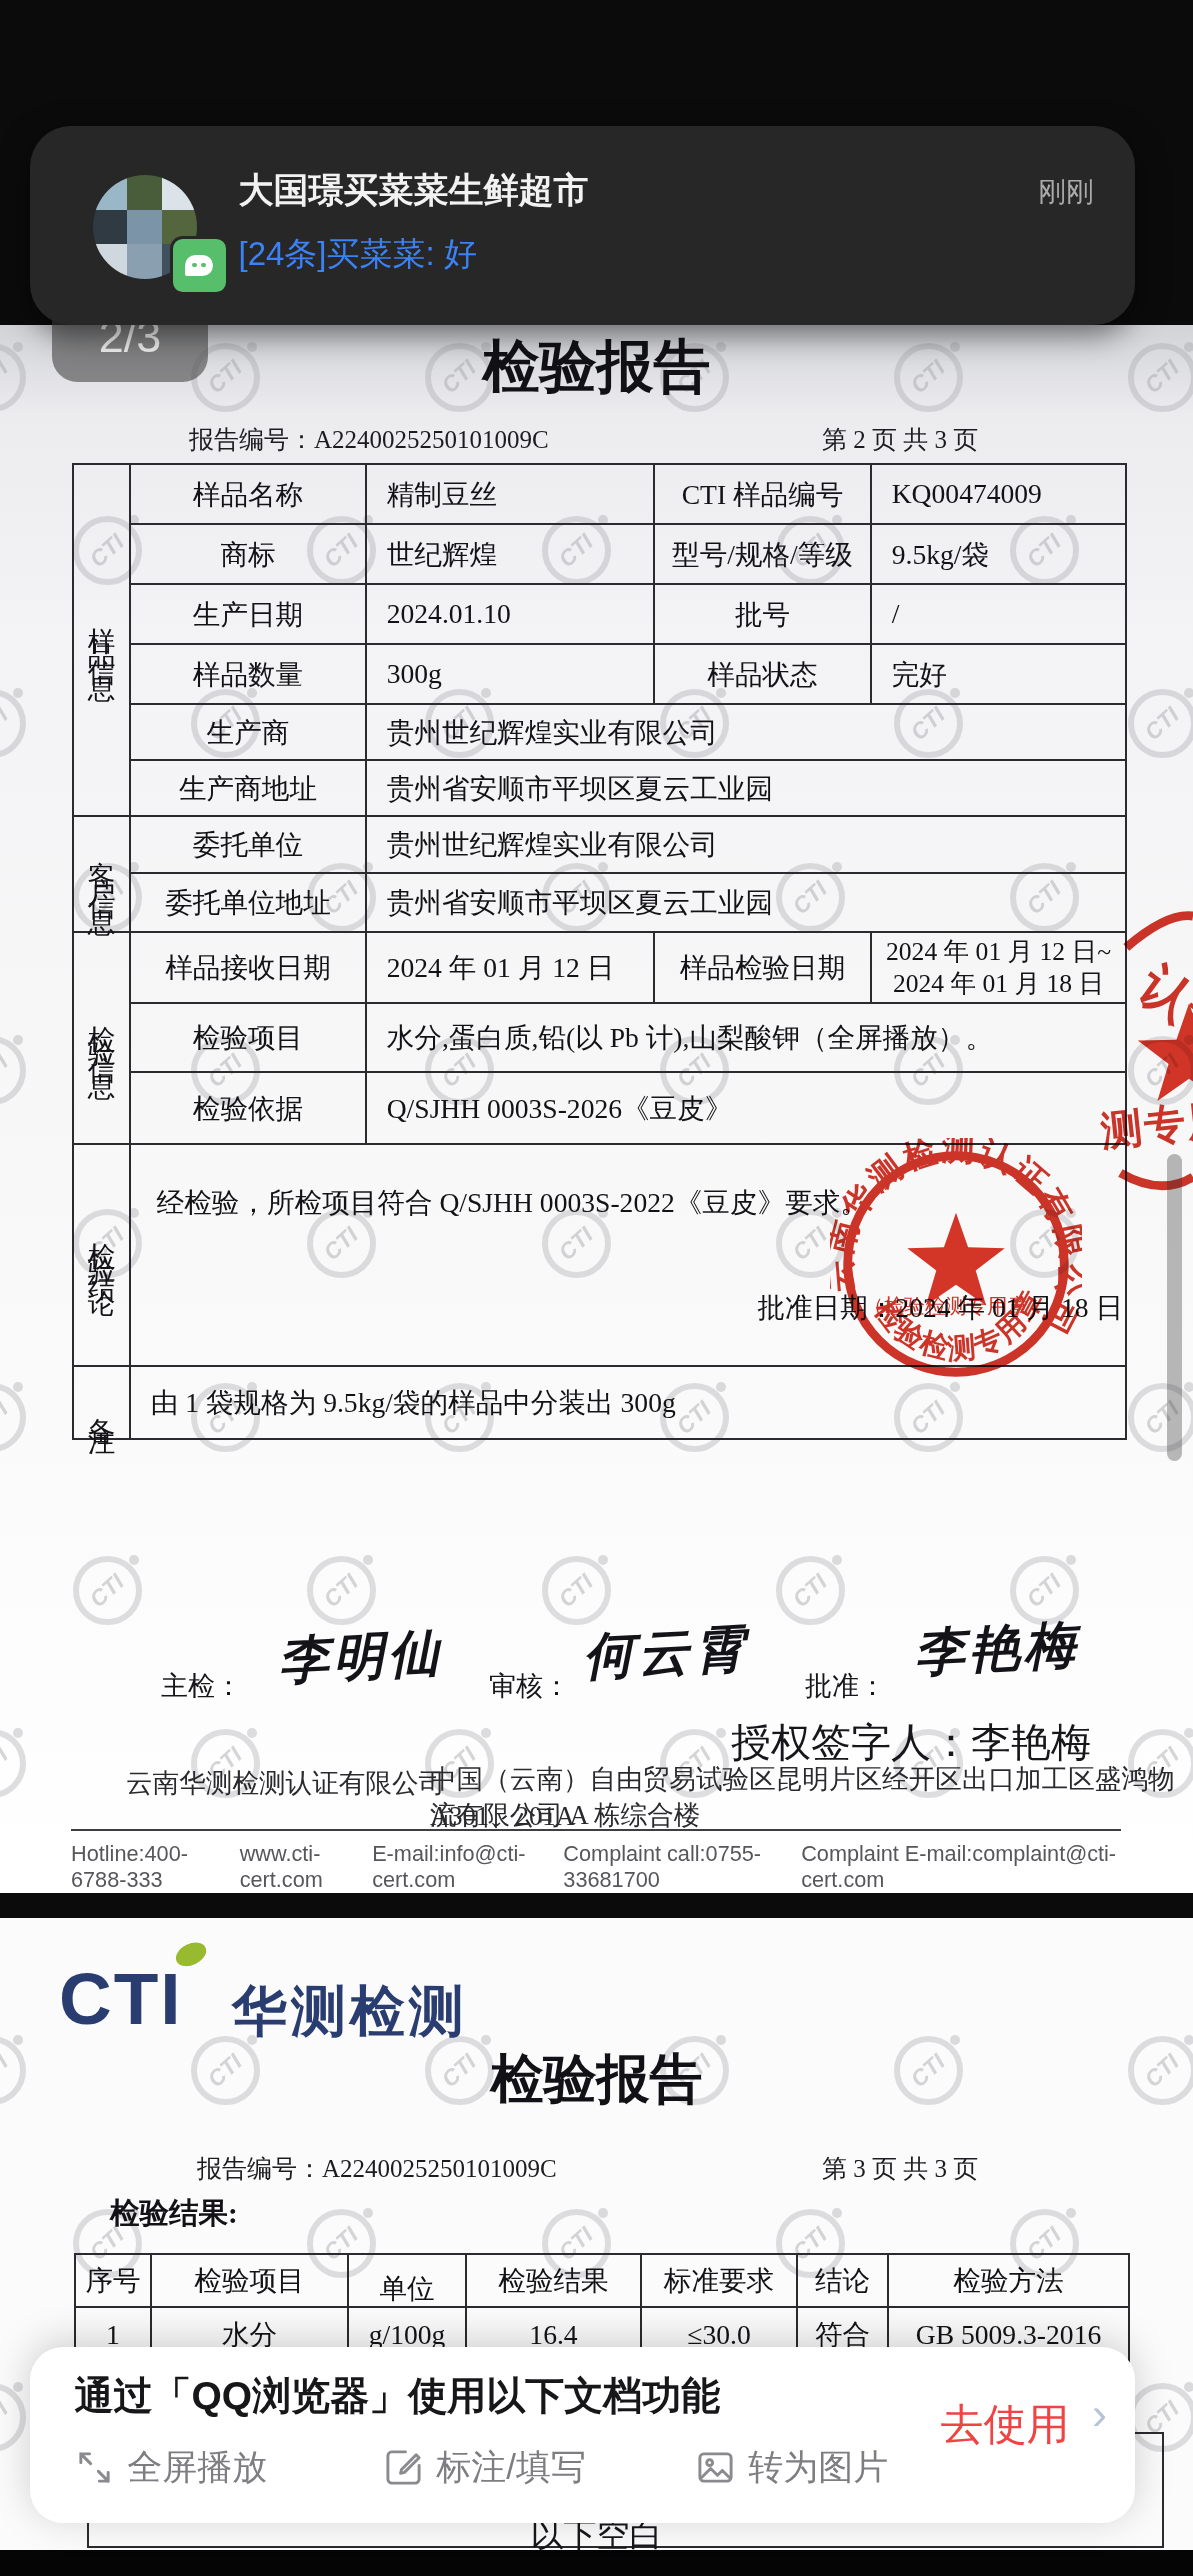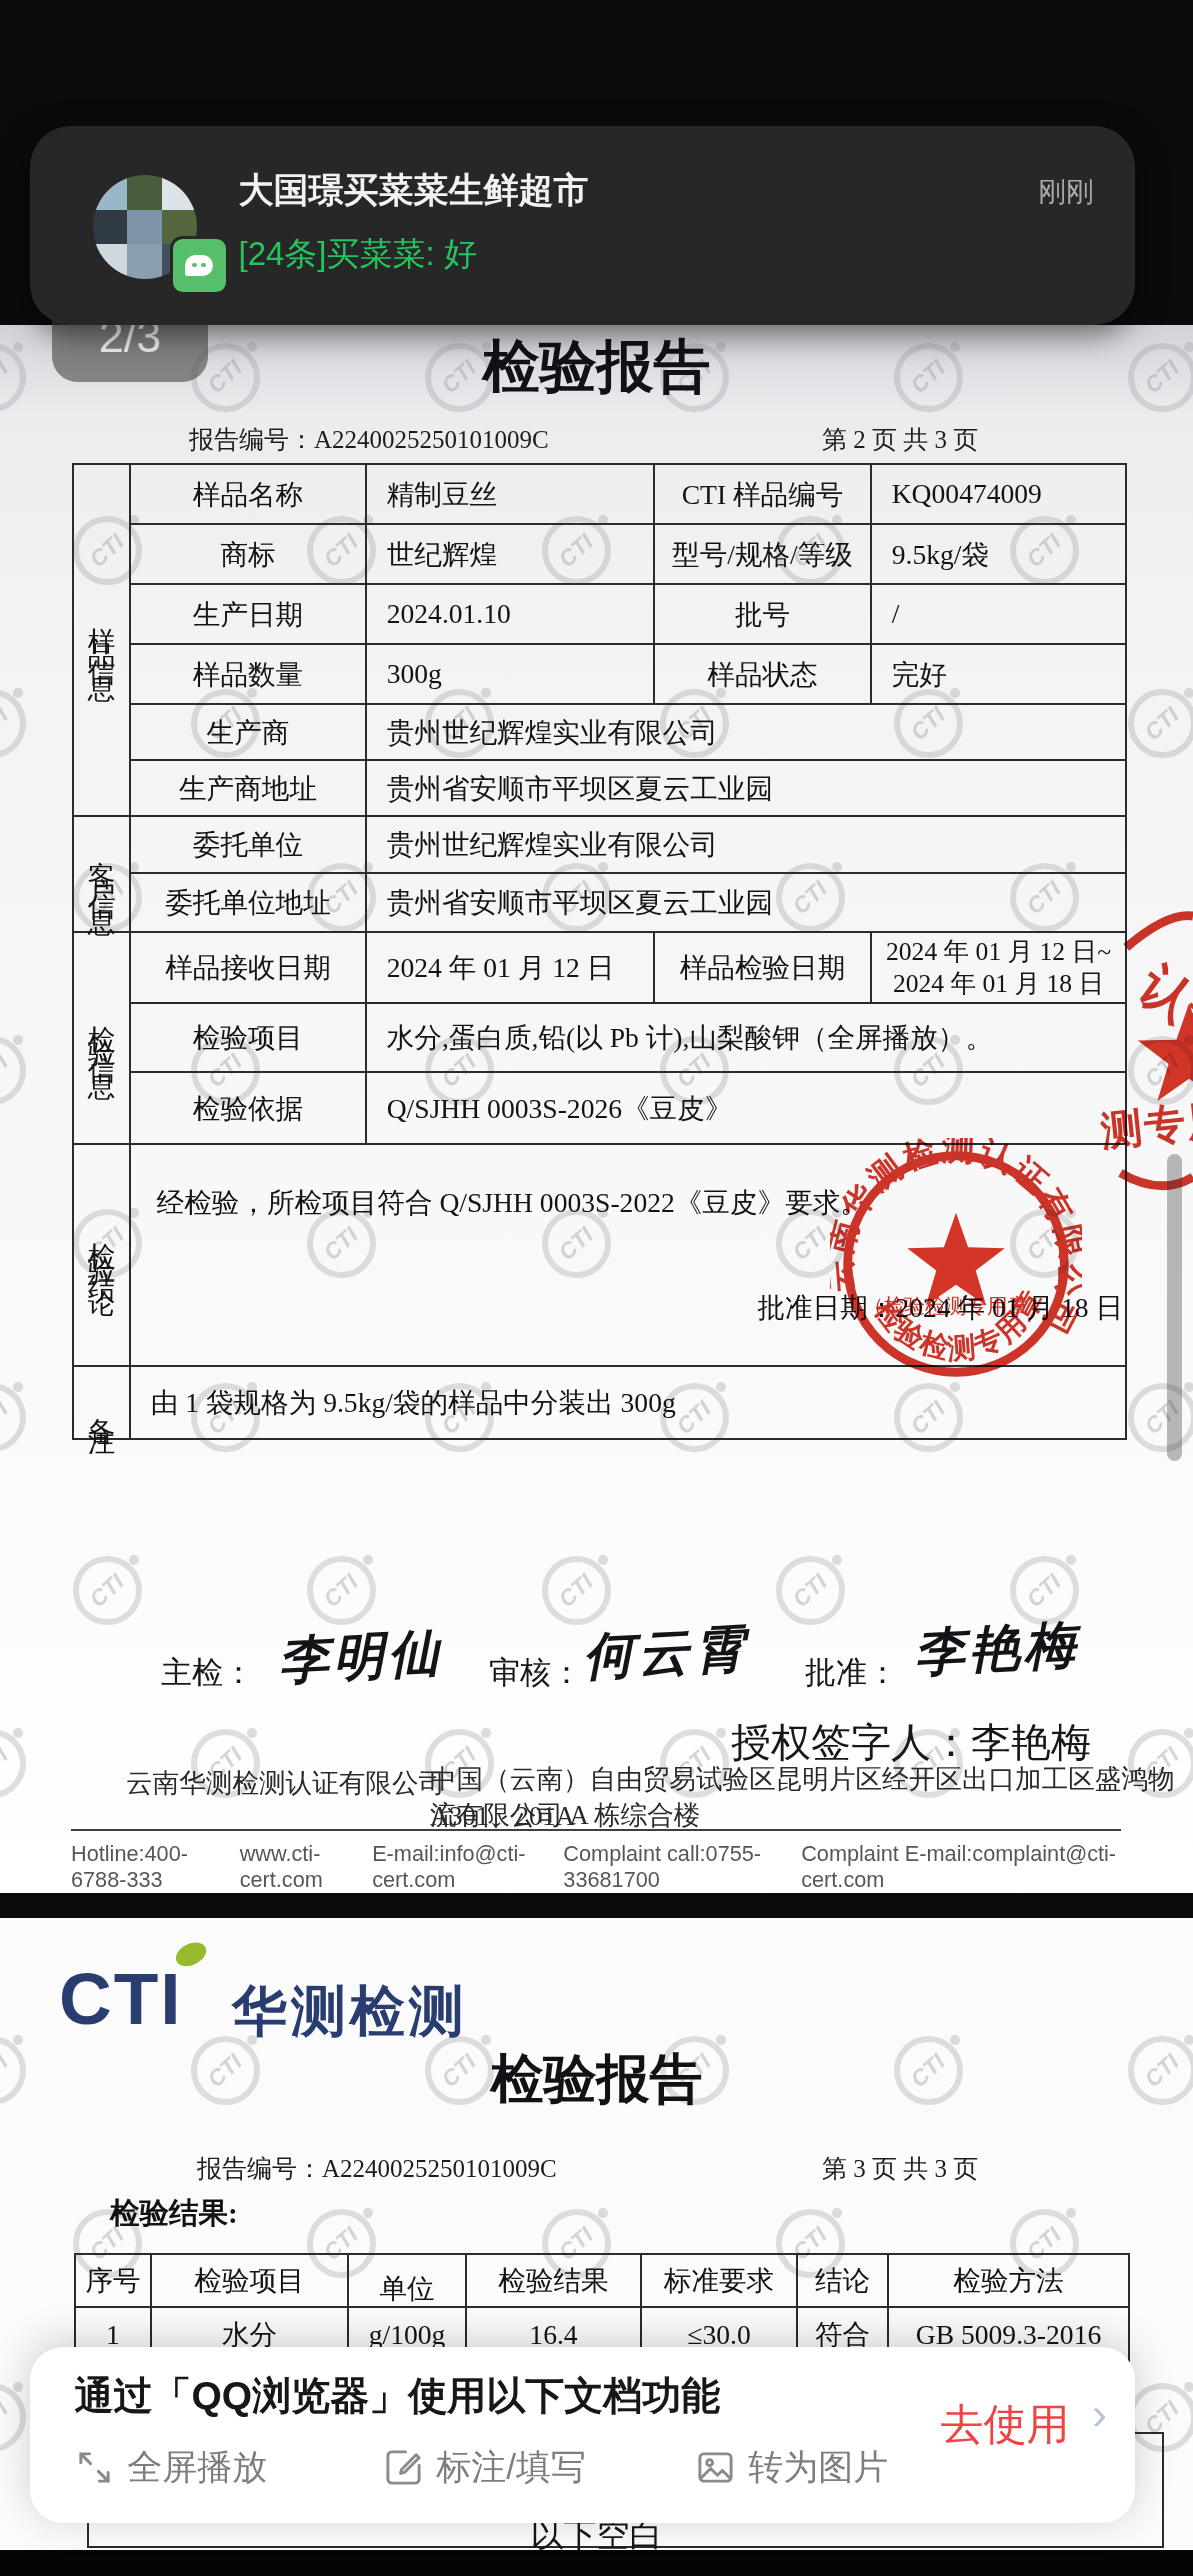--- a/index.html
+++ b/index.html
@@ -12,21 +12,21 @@
   .avatar{position:absolute;left:63px;top:49px;width:104px;height:104px;border-radius:50%;overflow:hidden;
           display:grid;grid-template-columns:repeat(3,1fr);grid-template-rows:repeat(3,1fr);}
   .avatar i{display:block;}
   .wx-badge{position:absolute;left:140px;top:110px;width:53px;height:53px;background:#57be6b;border-radius:12.8px;
             display:flex;align-items:center;justify-content:center;border:3px solid #272727;}
   .wx-bubble{width:27.6px;height:21.7px;background:#fff;border-radius:10.8px 10.8px 10.8px 2px;position:relative;}
   .wx-bubble::before,.wx-bubble::after{content:'';position:absolute;top:7.9px;width:4.9px;height:4.9px;border-radius:50%;background:#57be6b;}
   .wx-bubble::before{left:6.9px;} .wx-bubble::after{left:15.8px;}
   .notif-title{position:absolute;left:209px;top:41px;font:600 35px "Liberation Sans",sans-serif;color:#f2f2f2;}
   .notif-time{position:absolute;right:41px;top:47px;font:27.6px "Liberation Sans",sans-serif;color:#ababab;}
-  .notif-msg{position:absolute;left:209px;top:106px;font:33px "Liberation Sans",sans-serif;color:#22c55e;}
+  .notif-msg{position:absolute;left:209px;top:106px;font:33px "Liberation Sans",sans-serif;color:#3b82f6;}
 
   
   .page-badge{position:absolute;left:52px;top:291px;width:156px;height:91px;border-radius:25.6px;
               background:rgba(74,74,74,.62);z-index:6;display:flex;align-items:center;justify-content:center;
               font:45px "Liberation Sans",sans-serif;color:#f0f0f0;}
   .logo-peek{position:absolute;left:209px;top:291px;width:295px;height:45px;overflow:hidden;z-index:5;}
   .logo-peek span{display:block;transform:translateY(-55px);font:700 47px "Liberation Sans",sans-serif;
                   color:#2a3d71;letter-spacing:5.9px;}
 
   
@@ -46,21 +46,21 @@
   .sec-cell{width:57px;}
   .vert{writing-mode:vertical-lr;letter-spacing:15.8px;margin:0 auto;}
   .h61{height:60px;} .h57{height:56px;} .h58{height:57px;} .h60{height:59px;}
   .h72{height:71px;} .h70{height:69px;} .h73{height:72px;} .h225{height:222px;} .h74{height:73px;}
   .two-line{font-size:25.6px;line-height:31.5px;text-align:left;padding-left:13.8px;}
   .concl-cell{position:relative;}
   .concl-text{position:absolute;left:25.6px;top:39px;font-size:27.6px;color:#131317;}
   .approve-date{position:absolute;right:2px;bottom:39px;font-size:27.6px;color:#131317;z-index:2;}
   .stamp1{position:absolute;left:830px;top:813px;z-index:5;mix-blend-mode:multiply;opacity:.95;}
   .stamp2{position:absolute;left:1091px;top:557px;z-index:5;mix-blend-mode:multiply;opacity:.95;}
-  .sig-label{position:absolute;font-size:31px;color:#17171b;z-index:2;}
+  .sig-label{position:absolute;font-size:27px;color:#17171b;z-index:2;margin-top:16px;}
   .sig-name{position:absolute;font:italic 700 51px "DejaVu Serif",serif;color:#141418;z-index:2;
             transform:rotate(-3deg);letter-spacing:3.9px;}
   .auth-line{position:absolute;left:731px;top:1390px;font-size:40px;color:#17171b;z-index:2;}
   .org-company{position:absolute;left:126px;top:1440px;font-size:26.6px;color:#2a2a2e;z-index:2;}
   .org-addr{position:absolute;left:430px;font-size:26.6px;color:#2a2a2e;z-index:2;}
   .foot-rule{position:absolute;left:71px;top:1504px;width:1050px;height:2px;background:#3d3d42;z-index:2;}
   .contacts{position:absolute;left:71px;top:1516px;width:1052px;display:flex;justify-content:space-between;
             font:21.7px "Liberation Sans",sans-serif;color:#56565b;z-index:2;}
 
   

